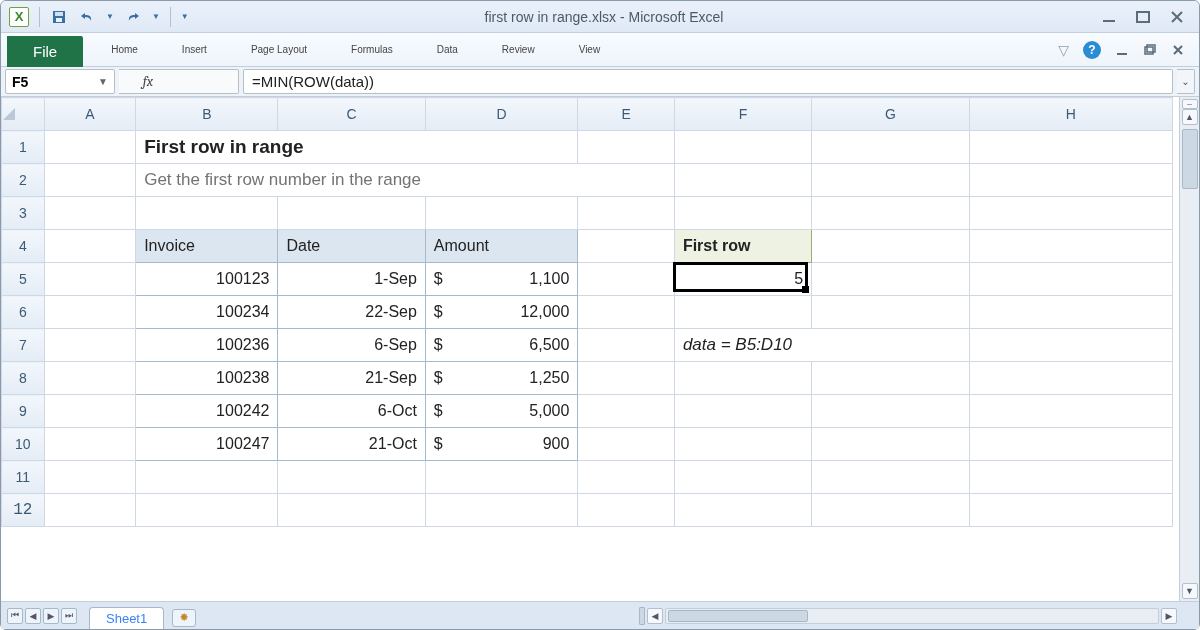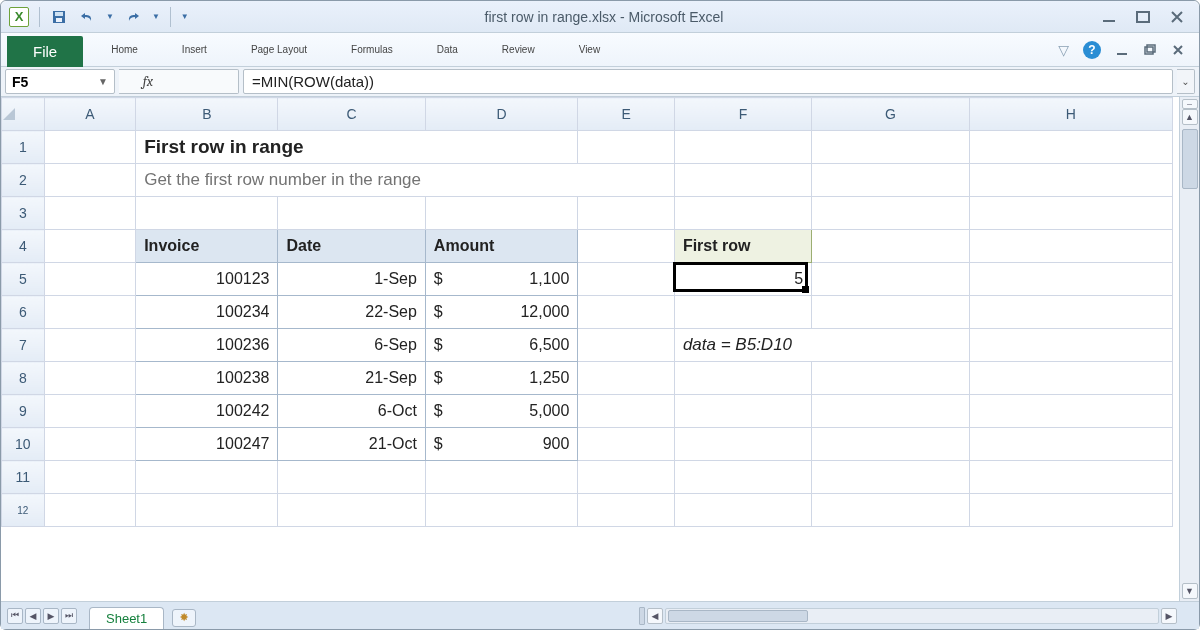--- a/index.html
+++ b/index.html
@@ -186,21 +186,21 @@
   th.rowh { width:42px; text-align:center; background:linear-gradient(90deg,#eef4fb,#e0e9f4); }
   .col-A{width:90px}.col-B{width:140px}.col-C{width:145px}.col-D{width:150px}.col-E{width:95px}.col-F{width:135px}.col-G{width:155px}.col-H{width:200px}
   td > .cell {
     padding: 0 8px; height:100%; display:flex; align-items:center;
   }
   .right { justify-content:flex-end; }
   .money { justify-content:space-between; }
   .bold { font-weight:bold; }
   .tbl-head {
     background: var(--header-blue);
-    font-weight:bold;
+    font-weight:normal;
     border:1px solid #a6b8cc !important;
   }
   .tbl-head2 {
     background: #eef2e2;
     font-weight:bold;
     border:1px solid #9cae72 !important;
   }
   .tbl-body { border:1px solid #a6b8cc !important; }
   .subtitle { color:#737373; }
   .italic { font-style:italic; }
@@ -254,21 +254,21 @@
   .tab-nav {
     display:flex; gap:2px; padding:0 6px;
   }
   .tab-nav .tbtn {
     width:16px; height:16px; border:1px solid #a9b7c6; background:#eef4fb;
     display:flex; align-items:center; justify-content:center; font-size:9px; color:#556;
     border-radius:2px;
   }
   .sheet-tab {
     background:#fff; border:1px solid #a9b7c6; border-bottom:none;
-    padding: 3px 16px; font-size:13px; color:#15803d;
+    padding: 3px 16px; font-size:13px; color:#3b82f6;
     border-top-left-radius:4px; border-top-right-radius:4px;
     position:relative; top:2px;
     margin-left:6px;
   }
   .new-sheet {
     width:24px; height:18px; margin-left:8px;
     background:#eef4fb; border:1px solid #a9b7c6; border-radius:3px;
     position:relative; top:2px;
     display:flex;align-items:center;justify-content:center;color:#c08a2a;font-size:11px;
   }
@@ -607,21 +607,21 @@
               <td></td>
               <td></td>
               <td></td>
               <td></td>
               <td></td>
               <td></td>
               <td></td>
         </tr>
 
         <tr style="height:18px;">
-          <th class="rowh" style="height:18px;font-size:10px;">12</th>
+          <th class="rowh" style="height:18px;font-size:16px;font-family:Liberation Mono, monospace;">12</th>
           <td></td>
               <td></td>
               <td></td>
               <td></td>
               <td></td>
               <td></td>
               <td></td>
               <td></td>
         </tr>
       </tbody>

